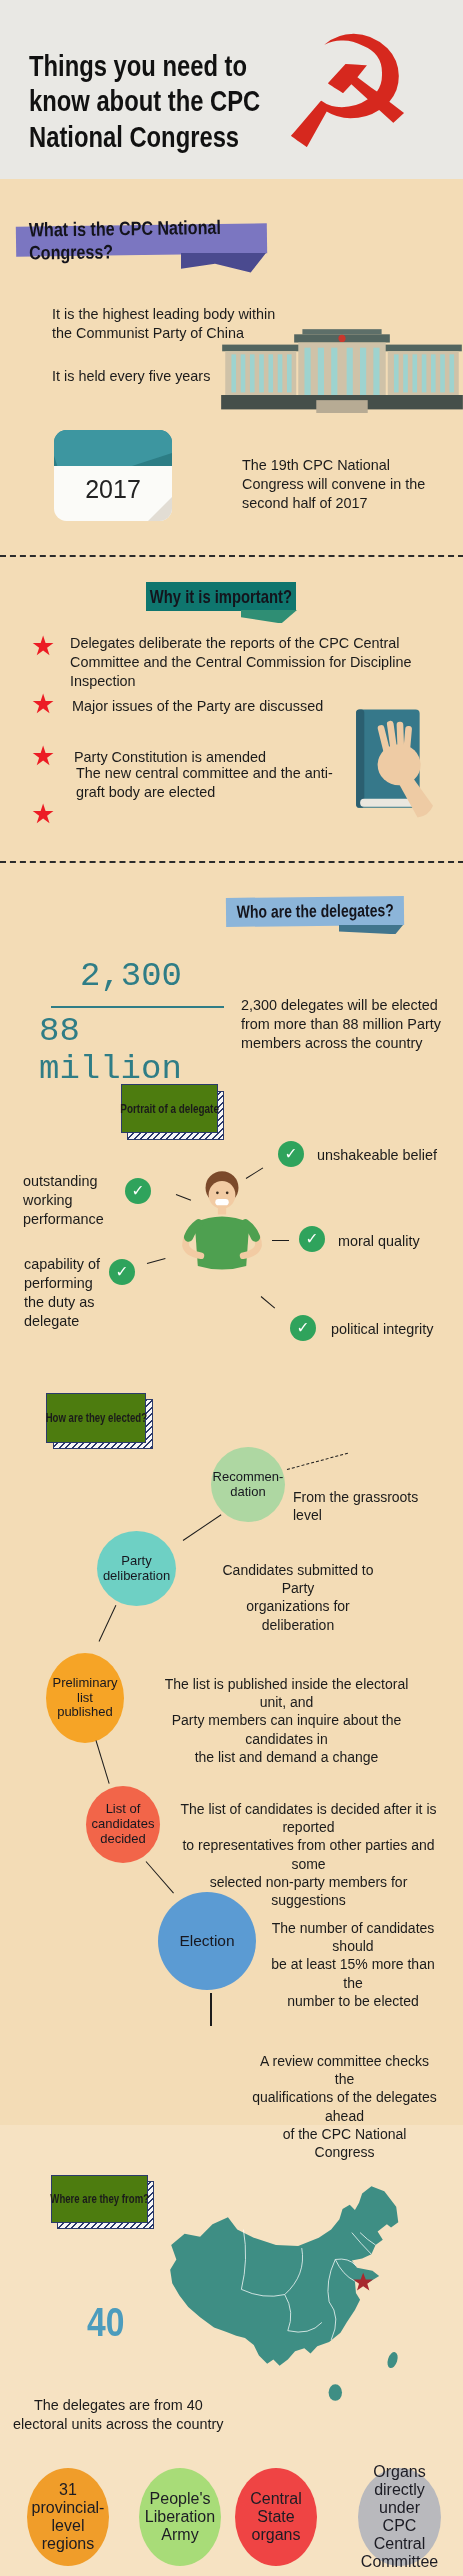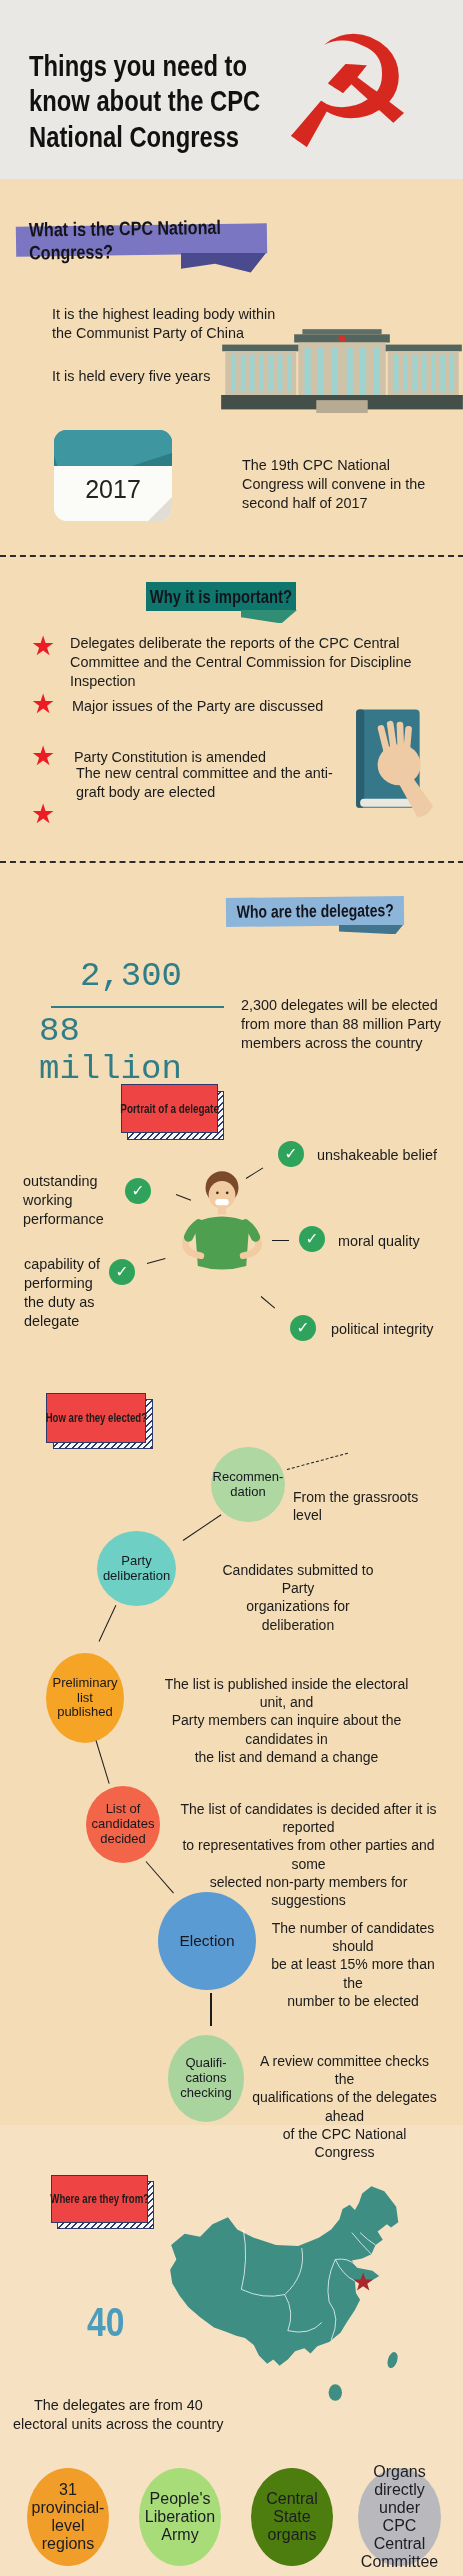--- a/index.html
+++ b/index.html
@@ -16,21 +16,21 @@
   .body-txt{font-size:14.4px;line-height:1.32}
   .note{font-size:14px;line-height:1.3;text-align:center}
   .star{position:absolute;color:#ec1c24;font-family:"DejaVu Sans",sans-serif;font-size:27px;line-height:1}
   .chk{position:absolute;width:26px;height:26px;border-radius:50%;background:#2fa35c;color:#fff;
        display:flex;align-items:center;justify-content:center;font-family:"DejaVu Sans",sans-serif;
        font-size:15.5px;font-weight:bold}
   .ell{position:absolute;border-radius:50%;display:flex;align-items:center;justify-content:center;
        text-align:center;font-size:13px;line-height:1.15;color:#17171f}
   .bubble{position:absolute;border-radius:50%;display:flex;align-items:center;justify-content:center;
        text-align:center;font-size:16px;line-height:1.13;color:#1c1c24;padding:0 3.1px;box-sizing:border-box}
-  .qbox{position:absolute;background:#ef4444;border:1.5px solid #2b3a6b;display:flex;align-items:center;
+  .qbox{position:absolute;background:#4d7c0f;border:1.5px solid #2b3a6b;display:flex;align-items:center;
         justify-content:center;z-index:3;text-align:left;font-weight:bold}
   .qshadow{position:absolute;background:repeating-linear-gradient(135deg,#2b3a6b 0 1.5px,#f7f7f7 1.5px 4.6px);
         border:1px solid #2b3a6b;z-index:2}
   .cline{position:absolute;height:0;border-top:1.5px solid #1c1c1c;transform-origin:0 50%}
   .dline{position:absolute;height:0;border-top:1.5px dashed #1c1c1c;transform-origin:0 50%}
   .serif{font-family:Liberation Mono, monospace;color:#2f7d86}
   .cal{position:absolute;left:54px;top:430px;width:118px;height:91px;background:#fbfbf8;
        border-radius:12.4px;overflow:hidden}
   .cal-top{position:relative;height:36px;background:#2c7d85;overflow:hidden}
   .cal-top::after{content:"";position:absolute;right:-31px;top:-46px;width:155px;height:82px;
@@ -258,25 +258,20 @@
 
   <div class="cline" style="left:146px;top:1861px;width:42px;transform:rotate(49deg)"></div>
   <div class="ell" style="left:158px;top:1892px;width:98px;height:98px;background:#5b9bd3;font-size:15.5px">
       <span data-bind="section_how.steps.4.label">Election</span>
     </div>
   <div class="abs note" style="left:264px;top:1919px;width:178px"><span data-bind="section_how.steps.4.note">The number of candidates should
 be at least 15% more than the
 number to be elected</span></div>
 
   <div class="abs" style="left:210px;top:1993px;width:1.5px;height:33px;background:#1c1c1c"></div>
-  <div class="ell" style="left:168px;top:2035px;width:76px;height:87px;background:#a9d49e">
-      <span data-bind="section_how.steps.5.label">Qualifi-
-cations
-checking</span>
-    </div>
   <div class="abs note" style="left:252px;top:2052px;width:185px"><span data-bind="section_how.steps.5.note">A review committee checks the
 qualifications of the delegates ahead
 of the CPC National Congress</span></div>
 
   <div class="qshadow" style="left:57px;top:2181px;width:95px;height:46px"></div>
   <div class="qbox" style="left:51px;top:2175px;width:95px;height:46px;font-size:12px">
     <span class="condc" data-bind="section_where.box_label">Where are they from?</span>
   </div>
 
   <div class="abs" style="left:165px;top:2182px;width:289px;height:222px">
@@ -314,21 +309,21 @@
 
   <div class="bubble" style="left:27px;top:2468px;width:82px;height:98px;background:#f09d2a">
       <span data-bind="section_where.units.0">31 provincial-
 level regions</span>
     </div>
   <div class="bubble" style="left:139px;top:2468px;width:82px;height:98px;background:#a8dc78">
       <span data-bind="section_where.units.1">People's
 Liberation
 Army</span>
     </div>
-  <div class="bubble" style="left:251px;top:2468px;width:82px;height:98px;background:#4d7c0f">
+  <div class="bubble" style="left:235px;top:2468px;width:82px;height:98px;background:#ef4444">
       <span data-bind="section_where.units.2">Central State
 organs</span>
     </div>
   <div class="bubble" style="left:358px;top:2468px;width:83px;height:98px;background:#b9b9bd">
       <span data-bind="section_where.units.3">Organs directly
 under CPC
 Central
 Committee</span>
     </div>
 

